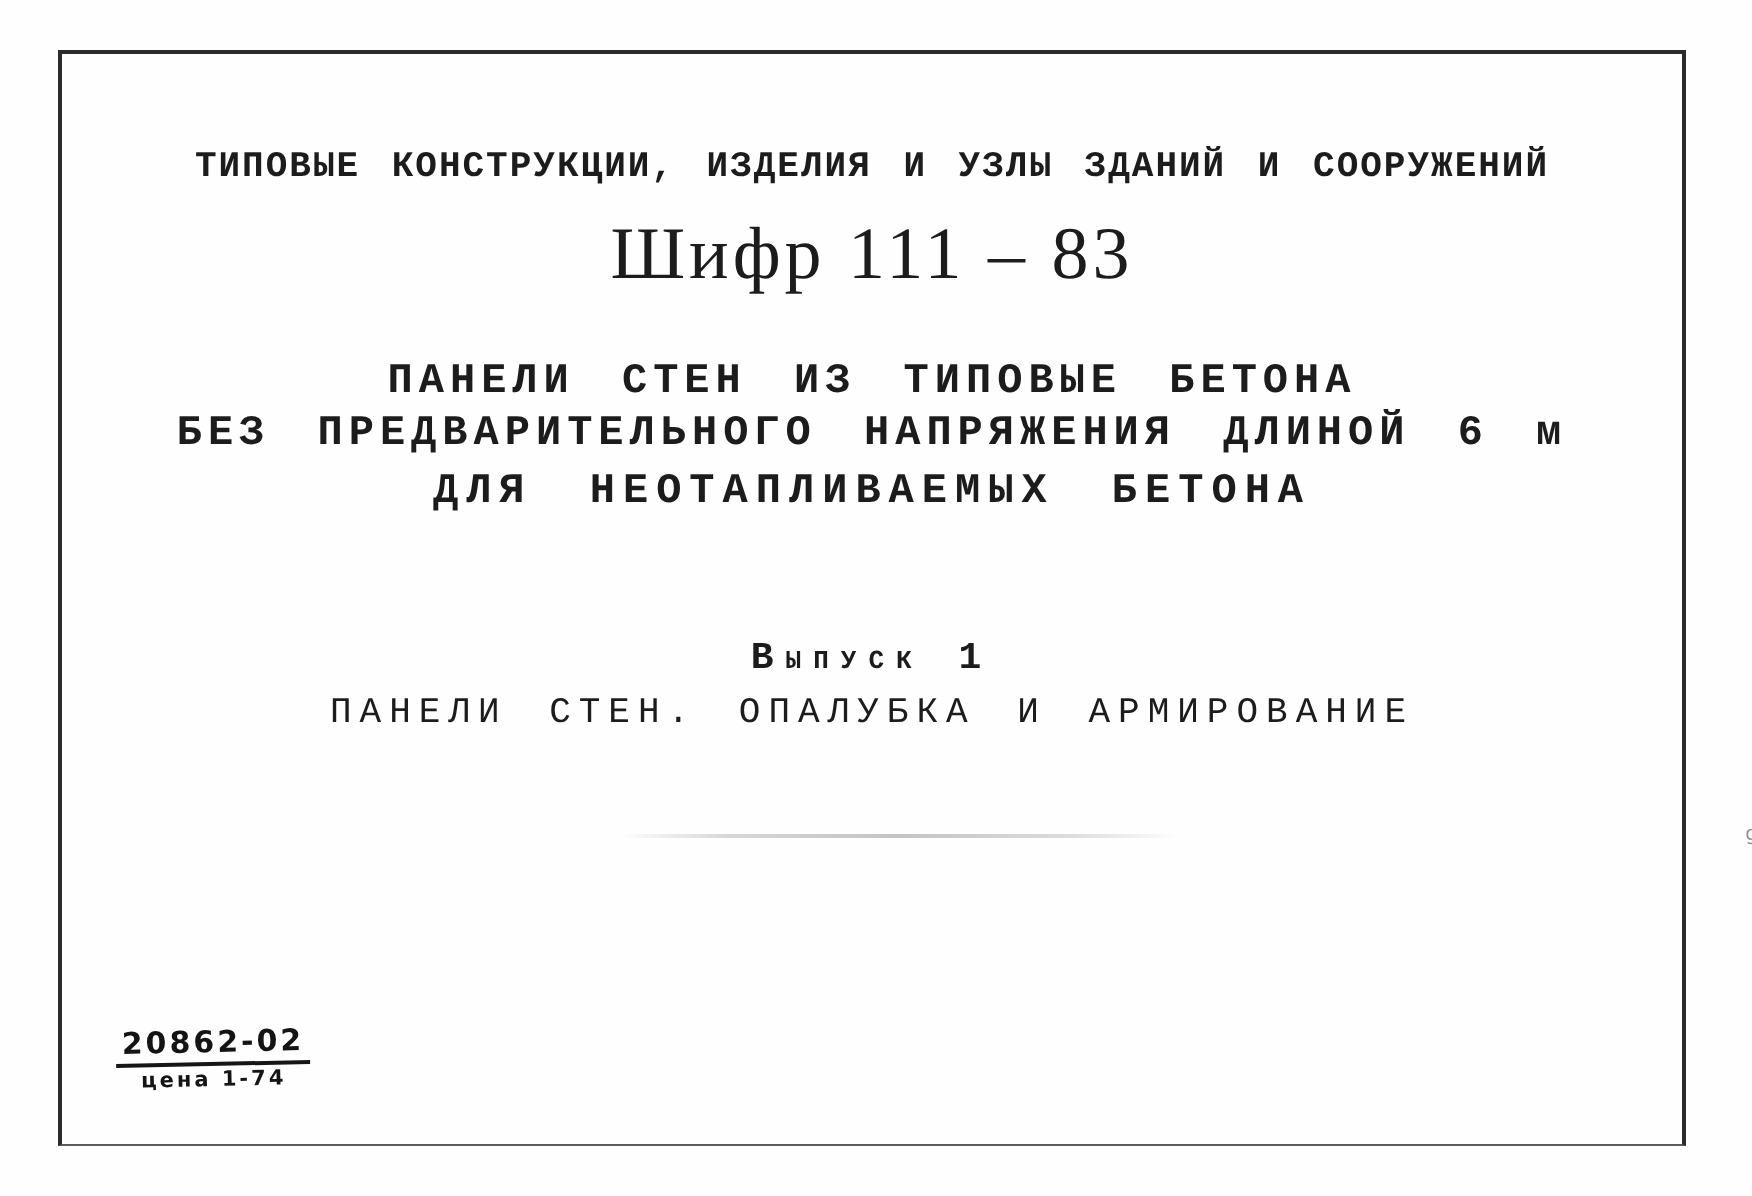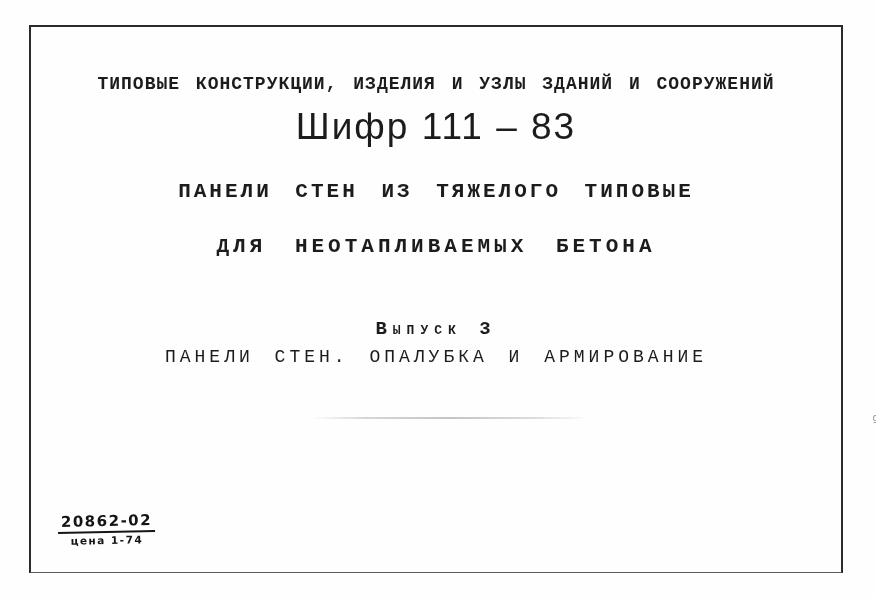--- a/index.html
+++ b/index.html
@@ -36,21 +36,21 @@
   }
   .series-header {
     top: 74px;
     font-size: 18px;
     font-weight: 600;
     letter-spacing: 1px;
     word-spacing: 4px;
   }
   .cipher {
     top: 106px;
-    font-family: Liberation Sans, sans-serif;
+    font-family: Liberation Serif, serif;
     font-size: 37px;
     font-weight: 400;
     letter-spacing: 2px;
   }
   .main-title {
     font-size: 21px;
     font-weight: 600;
     letter-spacing: 3px;
     word-spacing: 8px;
   }
@@ -129,27 +129,28 @@
 <body>
 
 <div class="page">
 
   <div class="frame"></div>
 
   <div class="line series-header">ТИПОВЫЕ КОНСТРУКЦИИ, ИЗДЕЛИЯ И УЗЛЫ ЗДАНИЙ И СООРУЖЕНИЙ</div>
 
   <div class="line cipher">Шифр 111 – 83</div>
 
-  <div class="line main-title t0">ПАНЕЛИ СТЕН ИЗ ТЯЖЕЛОГО ТИПОВЫЕ</div>
+  <div class="line main-title t0">ПАНЕЛИ СТЕН ИЗ ТИПОВЫЕ БЕТОНА</div>
 
+  <div class="line main-title t1">БЕЗ ПРЕДВАРИТЕЛЬНОГО НАПРЯЖЕНИЯ ДЛИНОЙ 6 м</div>
 
   <div class="line main-title t2">ДЛЯ НЕОТАПЛИВАЕМЫХ БЕТОНА</div>
 
 
-  <div class="line issue">Выпуск 3</div>
+  <div class="line issue">Выпуск 1</div>
 
   <div class="line issue-subtitle">ПАНЕЛИ СТЕН. ОПАЛУБКА И АРМИРОВАНИЕ</div>
 
 
   <div class="scan-artifact"></div>
 
   <div class="stamp">
     <div class="stamp-code">20862-02</div>
     <div class="stamp-price">цена 1-74</div>
   </div>

